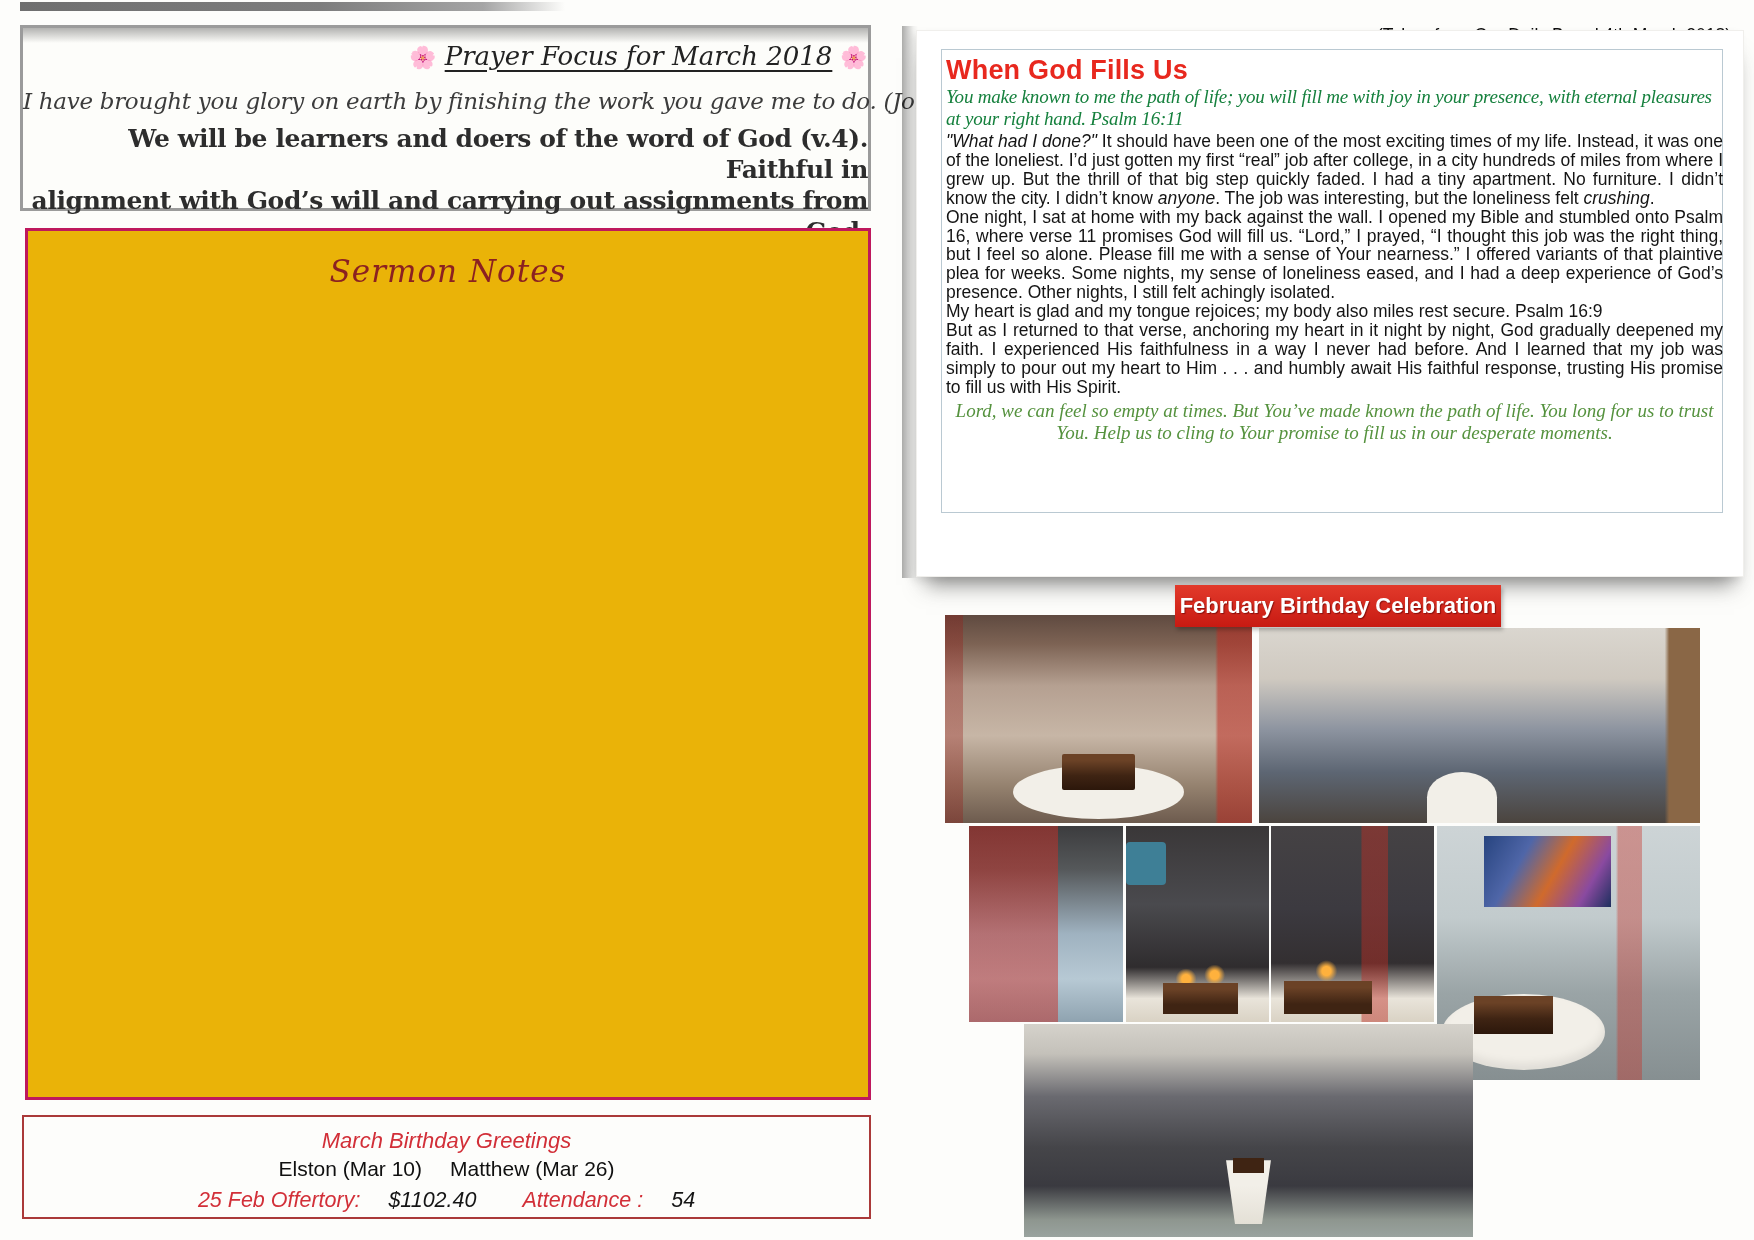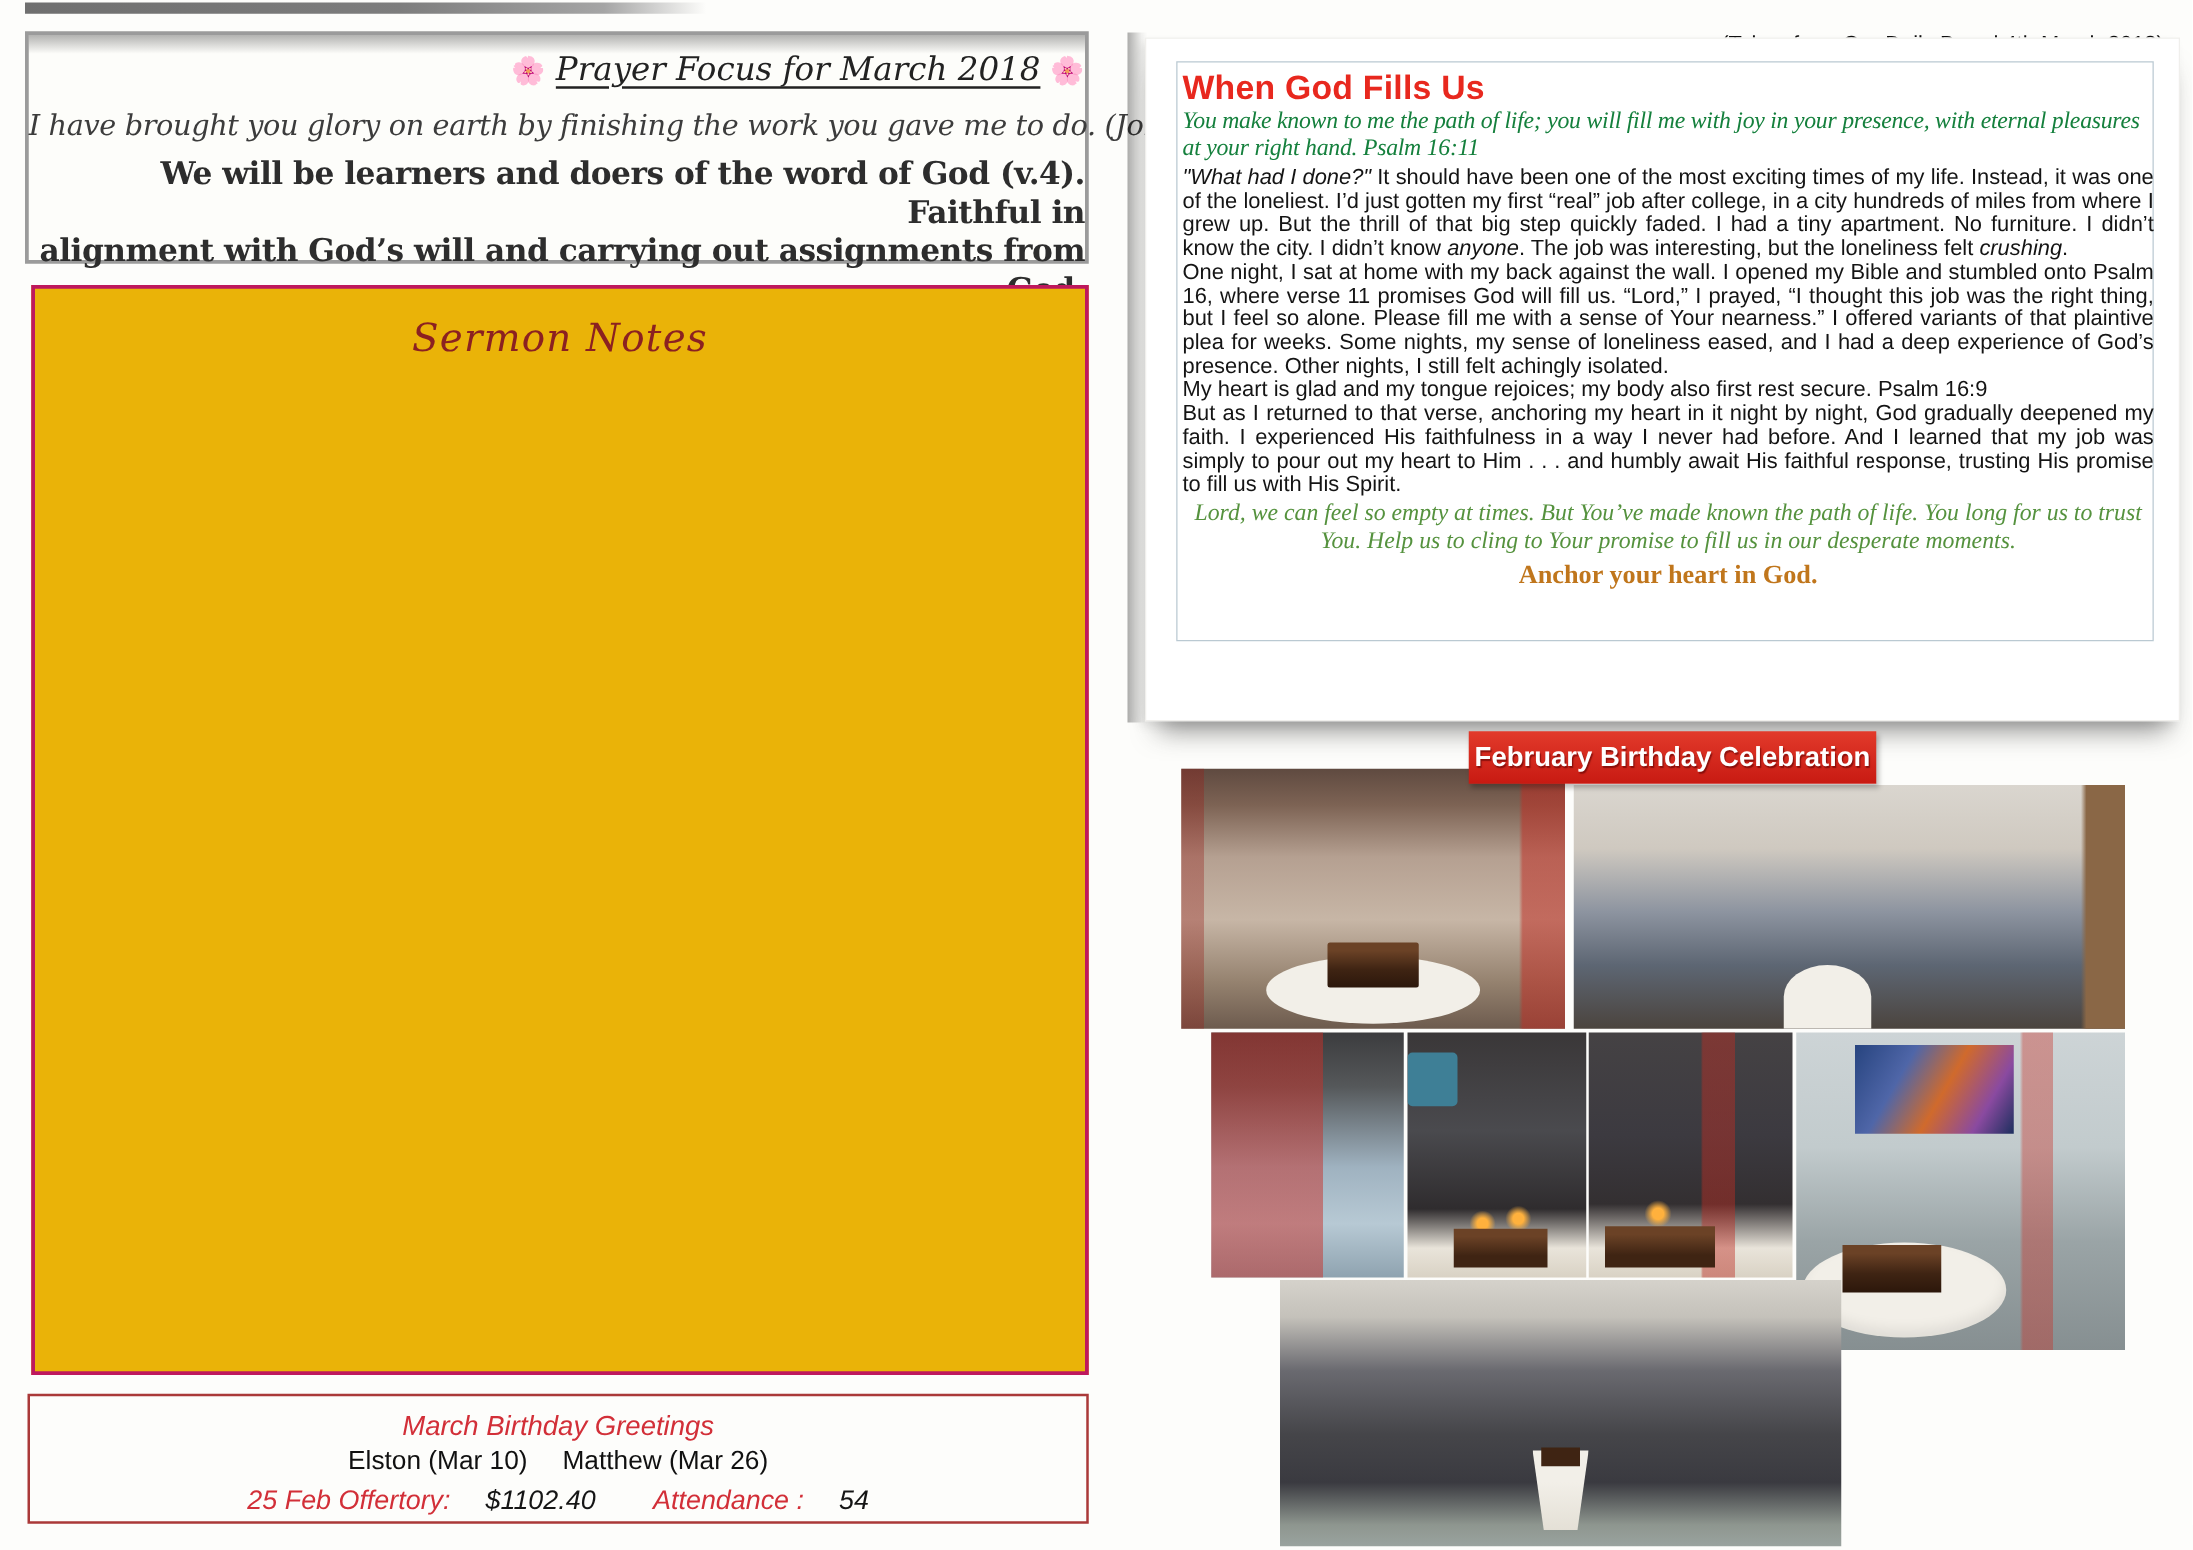--- a/index.html
+++ b/index.html
@@ -143,25 +143,24 @@
   <div class="abs page-left-shadow"></div>
 
   <div class="abs article-page">
     <div class="article-frame"></div>
     <div class="article-content">
       <div class="article-title">When God Fills Us</div>
       <div class="article-scripture">You make known to me the path of life; you will fill me with joy in your presence, with eternal pleasures at your right hand. Psalm 16:11</div>
       <div class="article-body">
         <p><span class="it">"What had I done?"</span><span> It should have been one of the most exciting times of my life. Instead, it was one of the loneliest. I’d just gotten my first “real” job after college, in a city hundreds of miles from where I grew up. But the thrill of that big step quickly faded. I had a tiny apartment. No furniture. I didn’t know the city. I didn’t know </span><span class="it">anyone</span><span>. The job was interesting, but the loneliness felt </span><span class="it">crushing</span><span>.</span></p>
         <p>One night, I sat at home with my back against the wall. I opened my Bible and stumbled onto Psalm 16, where verse 11 promises God will fill us. “Lord,” I prayed, “I thought this job was the right thing, but I feel so alone. Please fill me with a sense of Your nearness.” I offered variants of that plaintive plea for weeks. Some nights, my sense of loneliness eased, and I had a deep experience of God’s presence. Other nights, I still felt achingly isolated.</p>
-        <p>My heart is glad and my tongue rejoices; my body also first rest secure. Psalm 16:9</p>
+        <p>My heart is glad and my tongue rejoices; my body also miles rest secure. Psalm 16:9</p>
         <p>But as I returned to that verse, anchoring my heart in it night by night, God gradually deepened my faith. I experienced His faithfulness in a way I never had before. And I learned that my job was simply to pour out my heart to Him . . . and humbly await His faithful response, trusting His promise to fill us with His Spirit.</p>
       </div>
       <div class="article-prayer">Lord, we can feel so empty at times. But You’ve made known the path of life. You long for us to trust You. Help us to cling to Your promise to fill us in our desperate moments.</div>
-      <div class="article-anchor">Anchor your heart in God.</div>
     </div>
   </div>
 
   <div class="abs banner">
     <span>February Birthday Celebration</span>
   </div>
 
   <div class="photo ph-a"></div>
   <div class="photo ph-b"></div>
   <div class="photo ph-c"></div>

